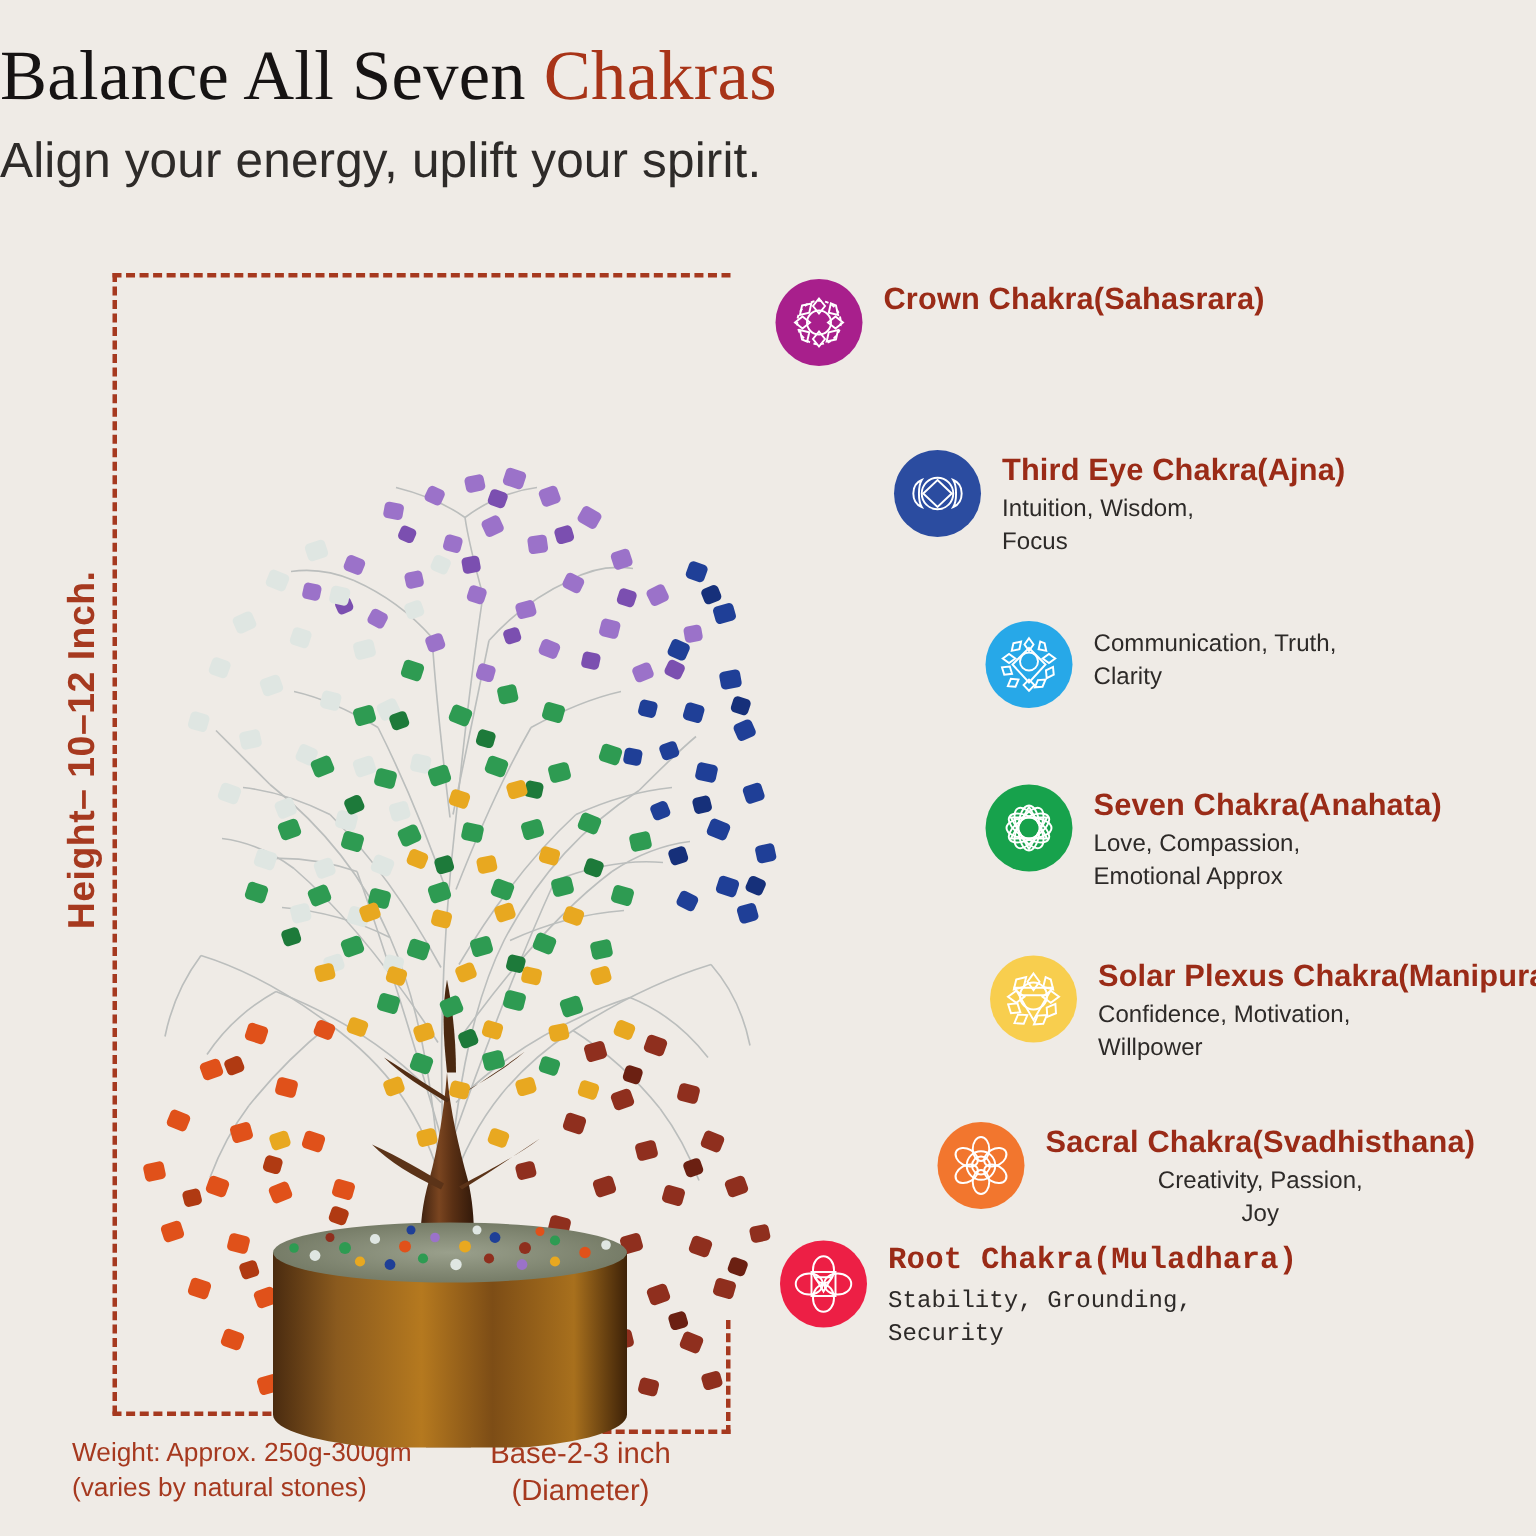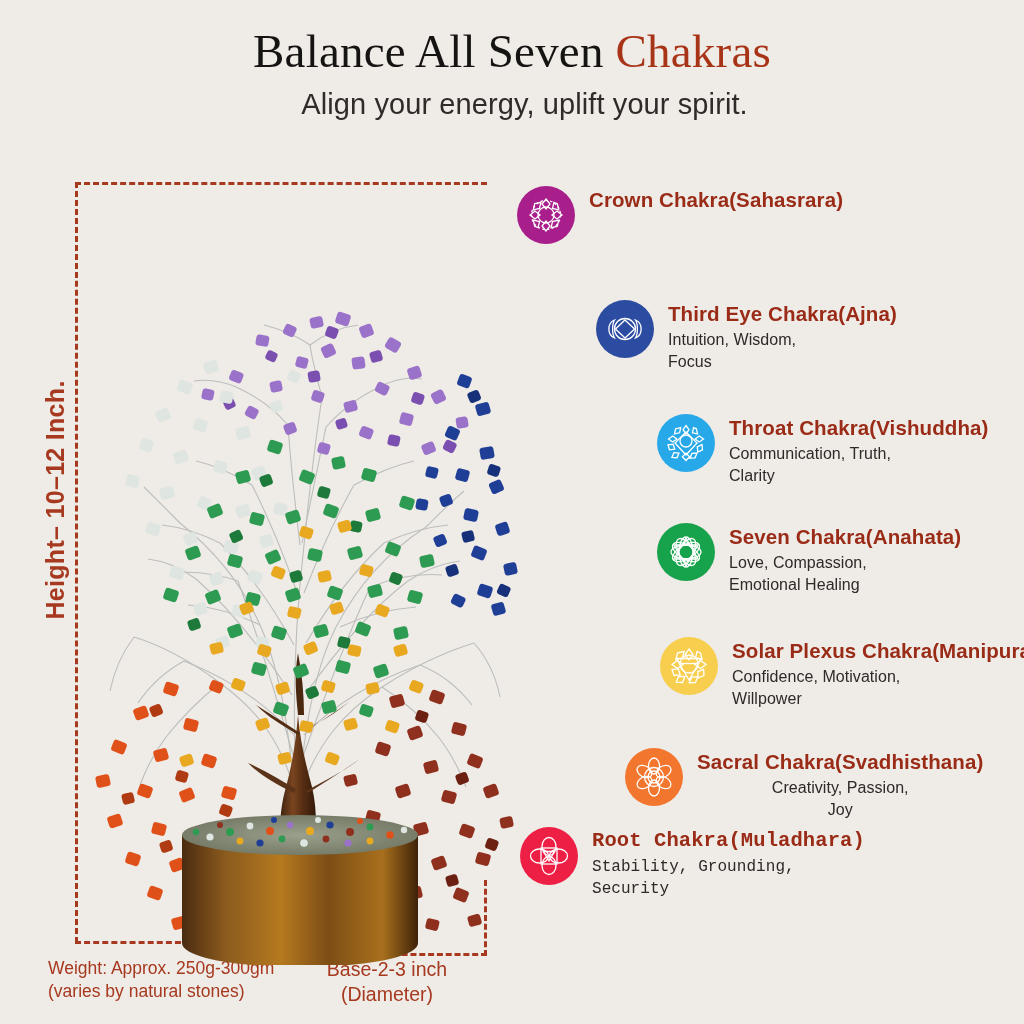--- a/index.html
+++ b/index.html
@@ -20,42 +20,41 @@
     height: 1024px;
     background: #efebe6;
   }
 
   
   .header {
     position: absolute;
     top: 26px;
     left: 0;
     width: 1024px;
-    text-align: center;
+    text-align: left;
   }
   .title {
     font-family: "Liberation Serif", serif;
     font-size: 47px;
     letter-spacing: 0.2px;
     color: #161313;
     margin: 0;
     font-weight: 400;
     line-height: 1.1;
     white-space: nowrap;
   }
   .title .accent { color: #a83418; }
   .subtitle {
     font-family: "Liberation Sans", sans-serif;
-    font-size: 29px;
+    font-size: 33px;
     color: #2e2b29;
     font-weight: 300;
     margin-top: 10px;
     letter-spacing: 0.1px;
     white-space: nowrap;
-    padding-left: 25px;
   }
 
   
   .dash-main {
     position: absolute;
     left: 75px;
     top: 182px;
     width: 412px;
     height: 761px;
     border-left: 3px dashed #a6391f;
@@ -607,21 +606,20 @@
           <path d="M31 36.8 l-5.1 0.4 2 -4.8 5.1 -0.4 z"></path>
           <path d="M22 39.5 l-3.6 -3.8 3.6 -3.6 3.6 3.6 z"></path>
           <path d="M13 36.8 l-5.1 -0.4 2 -4.8 5.1 0.4 z"></path>
           <path d="M5.5 28.8 l-1.5 -4.9 5.2 -0.6 1.5 4.9 z"></path>
           <path d="M4.5 18 l4.2 -3 4.2 3 -4.2 3 z"></path>
           <path d="M11.6 7.8 l5.1 -1.1 -1.1 5.1 -5.1 1.1 z"></path>
         </g>
       </svg>
     </div>
     <div class="chakra-texts">
-      <div class="chakra-name">Throat Chakra(Vishuddha)</div>
       <div class="chakra-desc">Communication, Truth,
 Clarity</div>
     </div>
   </div>
 
   <div class="chakra-row row-3">
     <div class="chakra-icon" style="background:#17a24c">
       <svg width="44" height="44" viewBox="0 0 44 44" fill="none" stroke="#ffffff" stroke-width="1.3">
         <path d="M22 8 L34.1 29 L9.9 29 z"></path>
         <path d="M22 36 L9.9 15 L34.1 15 z"></path>
@@ -631,21 +629,21 @@
           <ellipse cx="22" cy="22" rx="15" ry="7" transform="rotate(60 22 22)"></ellipse>
           <ellipse cx="22" cy="22" rx="15" ry="7" transform="rotate(90 22 22)"></ellipse>
           <ellipse cx="22" cy="22" rx="15" ry="7" transform="rotate(120 22 22)"></ellipse>
           <ellipse cx="22" cy="22" rx="15" ry="7" transform="rotate(150 22 22)"></ellipse>
         </g>
       </svg>
     </div>
     <div class="chakra-texts">
       <div class="chakra-name">Seven Chakra(Anahata)</div>
       <div class="chakra-desc">Love, Compassion,
-Emotional Healing</div>
+Emotional Approx</div>
     </div>
   </div>
 
   <div class="chakra-row row-4">
     <div class="chakra-icon" style="background:#f8ce4e">
       <svg width="44" height="44" viewBox="0 0 44 44" fill="none" stroke="#ffffff" stroke-width="1.3">
         <path d="M22 36 L9.5 14.5 L34.5 14.5 z"></path>
         <line x1="12.5" y1="19.5" x2="31.5" y2="19.5"></line>
         <circle cx="22" cy="20" r="9"></circle>
         <g>

